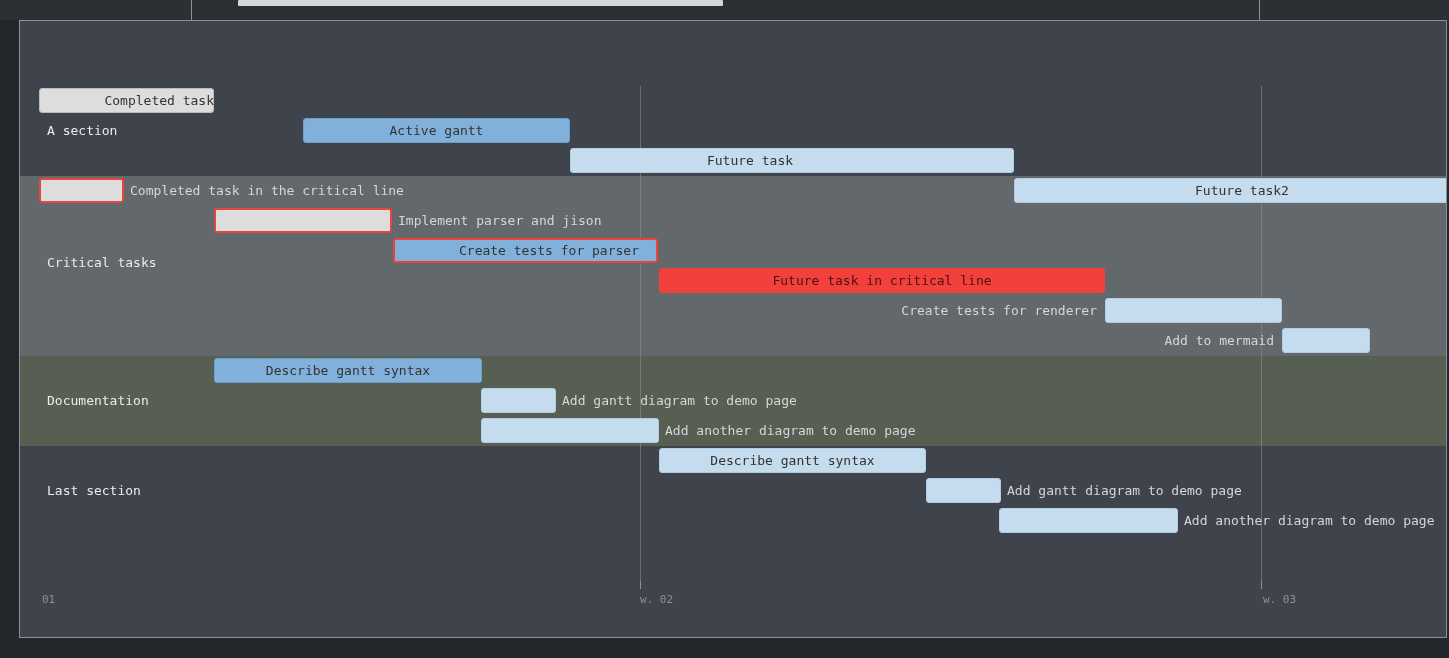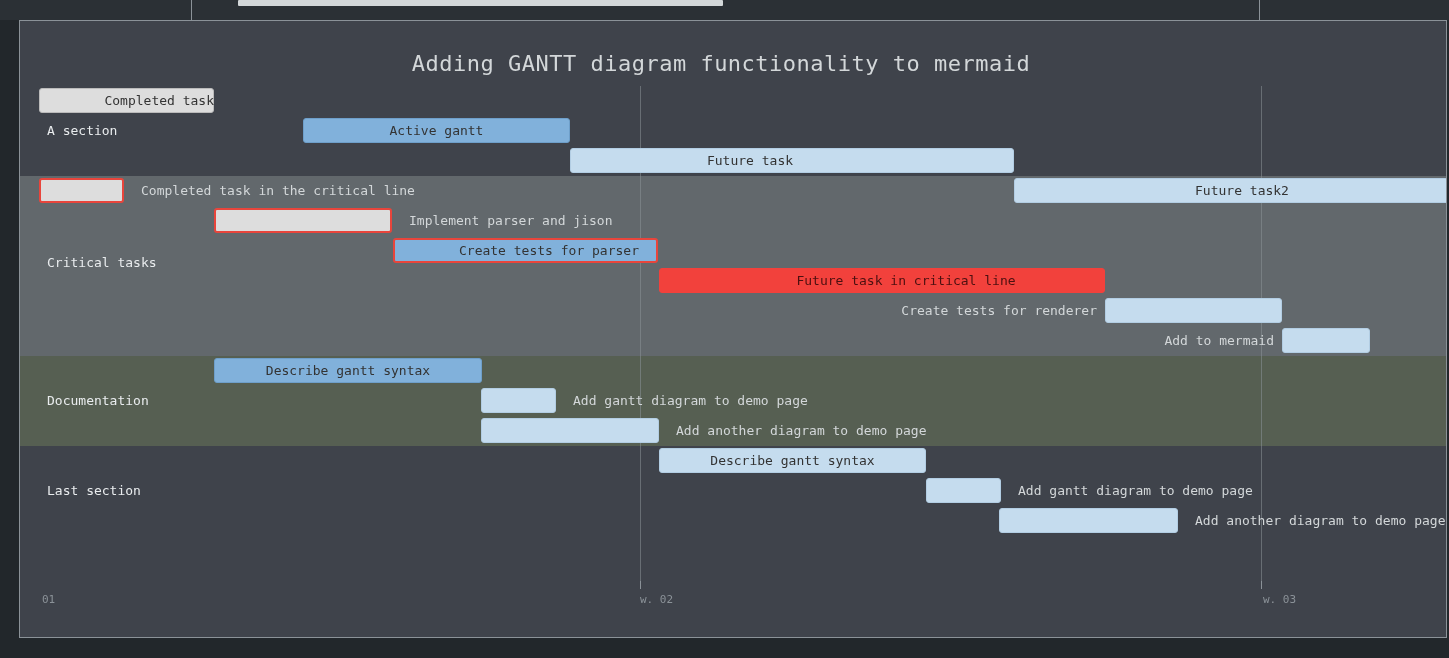--- a/index.html
+++ b/index.html
@@ -47,22 +47,22 @@
   .tick-label{position:absolute;top:12px;color:#8b9298;font-size:11px;white-space:nowrap;}
   .tick-mark{position:absolute;top:0;width:1px;height:8px;background:#8b9298;}
 
   
   .bar{position:absolute;height:25px;border-radius:3px;box-sizing:border-box;}
   .bar-label{
     position:absolute;height:25px;line-height:25px;font-size:13px;white-space:nowrap;
     color:#d3d7d9;
   }
   .bar-label.inside{text-align:center;color:#333;}
-  .bar-label.inside.on-red{color:#4b1010;padding-left:24px;}
-  .bar-label.outside-right{text-align:left;margin-left:11px;}
+  .bar-label.inside.on-red{color:#4b1010;}
+  .bar-label.outside-right{text-align:left;}
   .bar-label.outside-left{text-align:right;}
 
   .t-done  {background:#ddd;border:1px solid #bbb;}
   .t-active{background:#81b1db;border:1px solid #6e9fca;}
   .t-future{background:#c5dcee;border:1px solid #b2cde3;}
   .t-crit-done  {background:#ddd;border:2px solid #e8453c;}
   .t-crit-active{background:#81b1db;border:2px solid #e8453c;}
   .t-crit-future{background:#f2413c;border:1px solid #f2413c;}
 
   
@@ -74,23 +74,20 @@
 <body>
 
 <div id="top-strip">
   <div id="top-strip-bar"></div>
   <div id="top-strip-divider-left"></div>
   <div id="top-strip-divider-right"></div>
 </div>
 
 <div id="chart">
 
-  <div id="chart-title">
-    <span>Adding GANTT diagram functionality to mermaid</span>
-  </div>
 
 
   <div id="bands">
       <div class="band" style="top: 65px; height: 90px; background: rgb(63, 67, 75);"></div>
       <div class="band" style="top: 155px; height: 180px; background: rgb(98, 104, 108);"></div>
       <div class="band" style="top: 335px; height: 90px; background: rgb(86, 95, 82);"></div>
       <div class="band" style="top: 425px; height: 90px; background: rgb(63, 67, 75);"></div>
     </div>
   <div id="gridlines">
       <div class="gridline" style="left: 620px;"></div>

